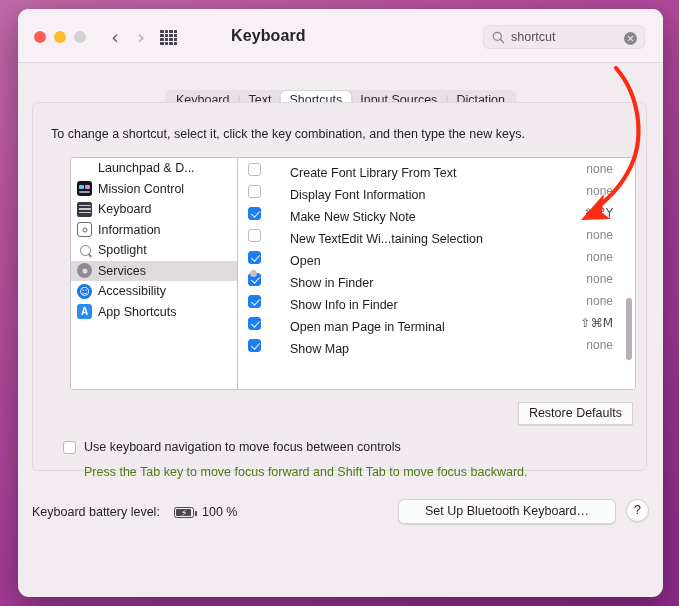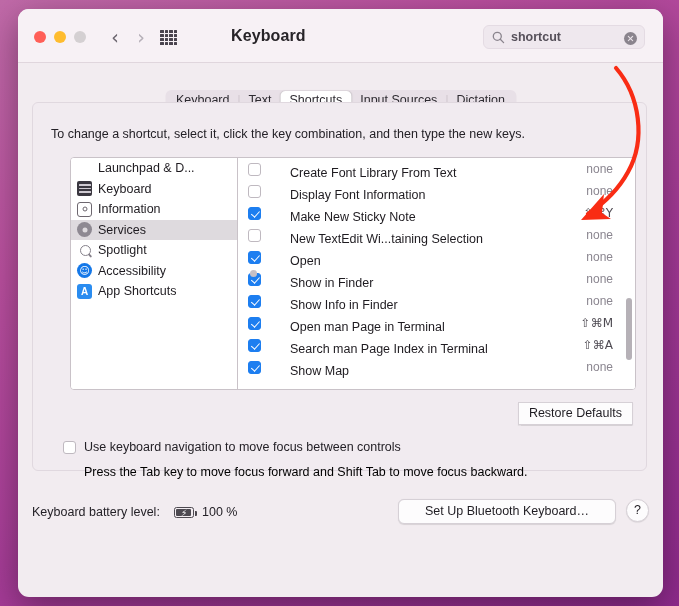--- a/index.html
+++ b/index.html
@@ -61,21 +61,20 @@
     font-size: 16px; font-weight: bold; color: #272428;
     letter-spacing: .1px;
   }
 
   #searchbox {
     position: absolute; right: 18px; top: 16px;
     width: 162px; height: 24px;
     background: #efe8ee;
     border: 1px solid #e4dbe3;
     border-radius: 6px;
-    font-weight: bold;
   }
   #search-icon {
     position: absolute; left: 8px; top: 5px;
     width: 13px; height: 13px;
   }
   #search-value {
     position: absolute; left: 27px; top: 4px;
     font-size: 12.5px; color: #56505a;
   }
   #search-clear {
@@ -273,21 +272,21 @@
   #kbnav-check {
     width: 13px; height: 13px;
     border: 1px solid #bfb9c0;
     border-radius: 3px;
     background: #fff;
     margin-right: 8px;
   }
   #kbnav-label { font-size: 12.5px; color: #242127; }
   #kbnav-hint {
     position: absolute; left: 51px; top: 362px;
-    font-size: 12.5px; color: #000000;
+    font-size: 12.5px; color: #4d7c0f;
   }
 
   
   #footer { position: absolute; left: 0; right: 0; top: 470px; height: 118px; }
   #battery-label {
     position: absolute; left: 14px; top: 26px;
     font-size: 12.5px; color: #242127;
   }
   #battery-icon {
     position: absolute; left: 156px; top: 28px;
@@ -412,52 +411,60 @@
             <i style="background:#63bf5c"></i>
               <i style="background:#4a9fe8"></i>
               <i style="background:#8d6fe0"></i>
             <i style="background:#e668b0"></i>
               <i style="background:#58c7c0"></i>
               <i style="background:#9aa0ad"></i>
           </span>
           <span>Launchpad &amp; D...</span>
         </div>
 
+        <div class="side-row">
+          <span class="side-ico ico-mission">
+            <span class="m1"></span>
+              <span class="m2"></span>
+              <span class="m3"></span>
+          </span>
+          <span>Mission Control</span>
+        </div>
 
         <div class="side-row">
           <span class="side-ico ico-keyboard">
             <span class="kr" style="top:3px"></span>
             <span class="kr" style="top:6.5px"></span>
             <span class="kr" style="top:10px"></span>
           </span>
           <span>Keyboard</span>
         </div>
 
         <div class="side-row">
           <span class="side-ico ico-screens">
             <span class="dot"></span>
           </span>
           <span>Information</span>
         </div>
 
+        <div class="side-row">
+          <span class="side-ico">
+            <span class="ico-spot"></span>
+          </span>
+          <span>Spotlight</span>
+        </div>
+
         <div class="side-row selected">
           <span class="side-ico ico-gear">
             <span class="gh"></span>
           </span>
           <span>Services</span>
         </div>
 
         <div class="side-row">
-          <span class="side-ico">
-            <span class="ico-spot"></span>
-          </span>
-          <span>Spotlight</span>
-        </div>
-
-        <div class="side-row">
           <span class="side-ico ico-access">☺</span>
           <span>Accessibility</span>
         </div>
 
         <div class="side-row">
           <span class="side-ico ico-appstore">A</span>
           <span>App Shortcuts</span>
         </div>
       </div>
 
@@ -505,25 +512,20 @@
           <span class="sc-label">Show Info in Finder</span>
           <span class="sc-key">none</span>
         </div>
 
         <div class="sc-row">
           <span class="cbox checked"></span>
           <span class="sc-label">Open man Page in Terminal</span>
           <span class="sc-key combo">⇧⌘M</span>
         </div>
 
-        <div class="sc-row">
-          <span class="cbox checked"></span>
-          <span class="sc-label">Search man Page Index in Terminal</span>
-          <span class="sc-key combo">⇧⌘A</span>
-        </div>
 
         <div class="sc-row">
           <span class="cbox checked"></span>
           <span class="sc-label">Show Map</span>
           <span class="sc-key">none</span>
         </div>
 
         <div id="list-fade"></div>
         <div id="list-scrollbar"></div>
       </div>

